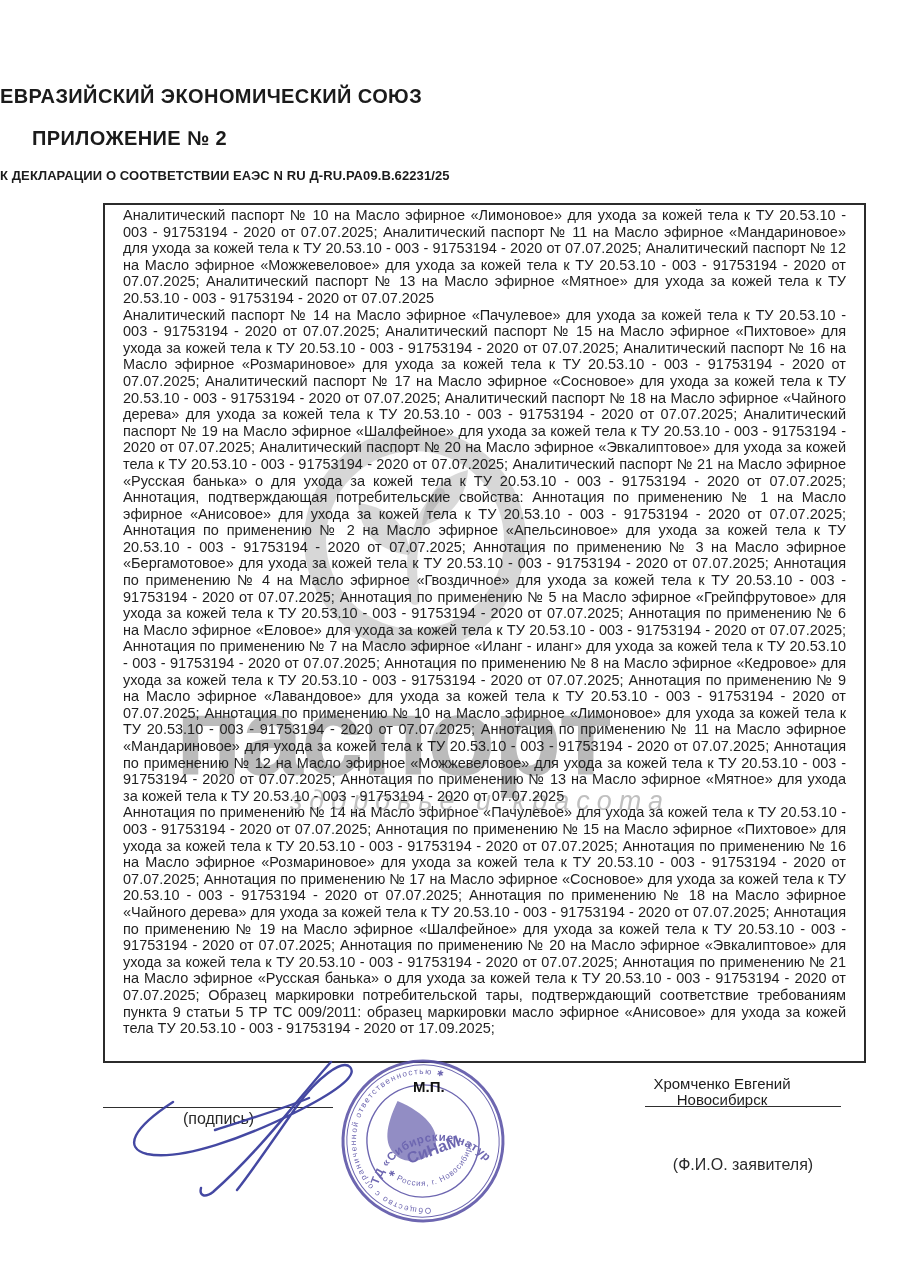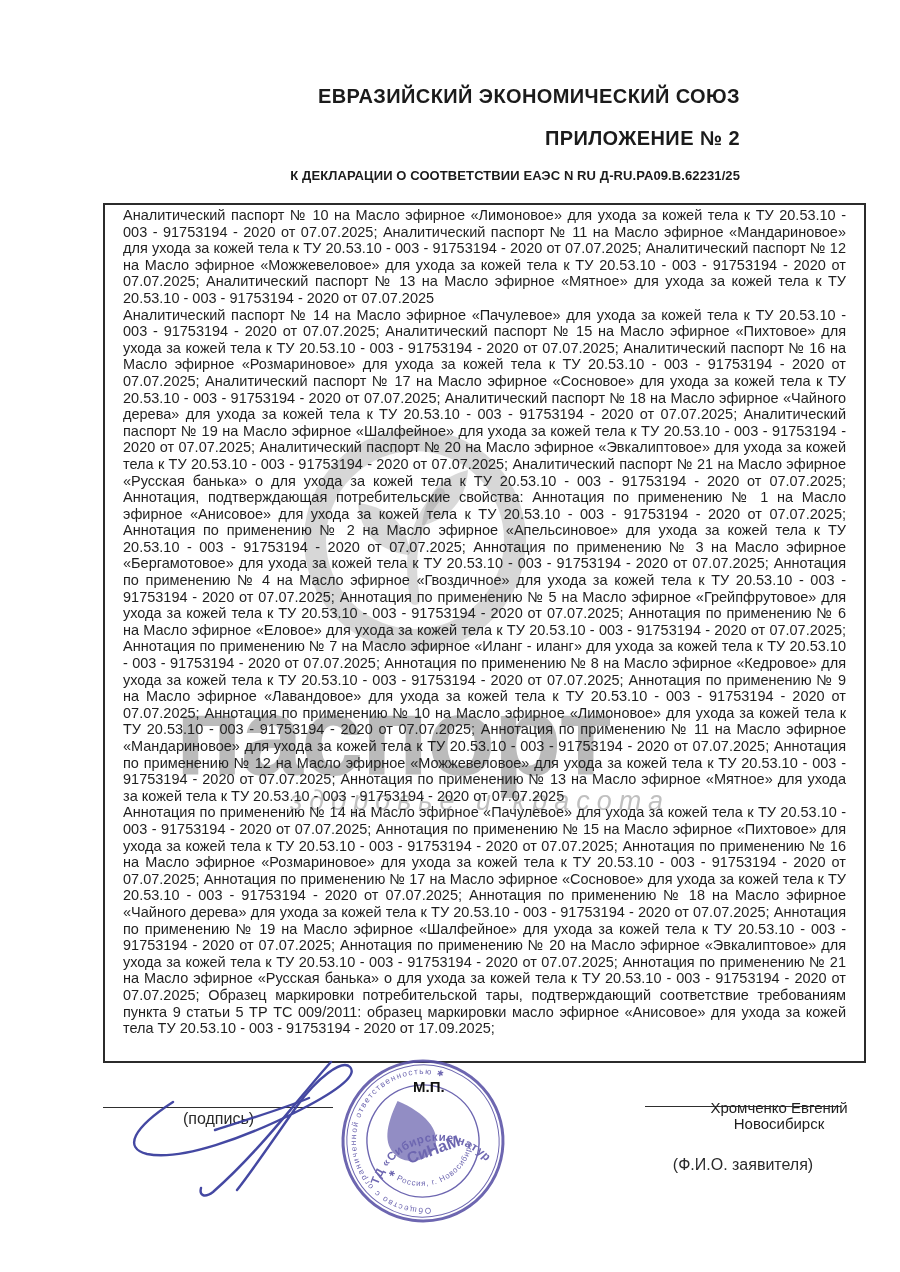--- a/index.html
+++ b/index.html
@@ -1,24 +1,24 @@
 <!DOCTYPE html>
 <html><head>
 <meta charset="utf-8">
 <style>
   html,body{margin:0;padding:0;background:#ffffff;}
   #page{
     position:relative;width:900px;height:1272px;background:#ffffff;
     font-family:"Liberation Sans", sans-serif;color:#1d1d1d;overflow:hidden;
   }
   .title{
-    position:absolute;left:0;width:740px;text-align:right;font-weight:700;color:#1b1b1b;
+    position:absolute;left:0;width:740px;text-align:left;font-weight:700;color:#1b1b1b;
   }
   #title1{top:85px;font-size:20px;letter-spacing:.4px;}
-  #title2{top:127px;font-size:20px;letter-spacing:.4px;}
+  #title2{top:127px;font-size:20px;letter-spacing:.4px;padding-left:32px;}
   #title3{top:168px;font-size:13px;letter-spacing:.1px;}
   #textbox{
     position:absolute;left:103px;top:203px;width:723px;height:852px;
     border:2px solid #2b2b2b;padding:2px 18px;z-index:2;background:transparent;
   }
   #textbox p{
     margin:0;font-size:14.5px;line-height:16.6px;text-align:justify;color:#1f1f1f;
   }
   
   .wm{position:absolute;z-index:1;pointer-events:none;}
@@ -33,22 +33,22 @@
     color:rgba(140,140,140,0.55);letter-spacing:7px;white-space:nowrap;font-style:italic;
   }
   
   .sigline{position:absolute;height:0;border-top:1.5px solid #2e2e2e;z-index:5;}
   #line-sign{left:103px;top:1107px;width:230px;}
   #line-name{left:645px;top:1106px;width:196px;}
   .caption{position:absolute;font-size:16px;color:#2a2a2a;z-index:5;text-align:center;}
   #cap-sign{left:146px;top:1110px;width:145px;}
   #cap-name{left:645px;top:1156px;width:196px;}
   #mp{position:absolute;left:371px;top:1078px;font-size:15px;font-weight:700;color:#111;z-index:6;margin-left:42px;}
-  #name{position:absolute;left:681px;top:1076px;width:196px;text-align:center;
-        font-size:15px;line-height:16px;color:#1d1d1d;z-index:5;margin-top:24px;}
+  #name{position:absolute;left:624px;top:1076px;width:196px;text-align:center;
+        font-size:15px;line-height:16px;color:#1d1d1d;z-index:5;}
   #signature{position:absolute;left:95px;top:1050px;z-index:6;}
   #stamp{position:absolute;left:338px;top:1056px;z-index:4;opacity:.88;transform:rotate(-14deg);}
 </style>
 </head>
 <body>
 
 <div id="page">
 
   <div id="title1" class="title">ЕВРАЗИЙСКИЙ ЭКОНОМИЧЕСКИЙ СОЮЗ</div>
   <div id="title2" class="title">ПРИЛОЖЕНИЕ № 2</div>

